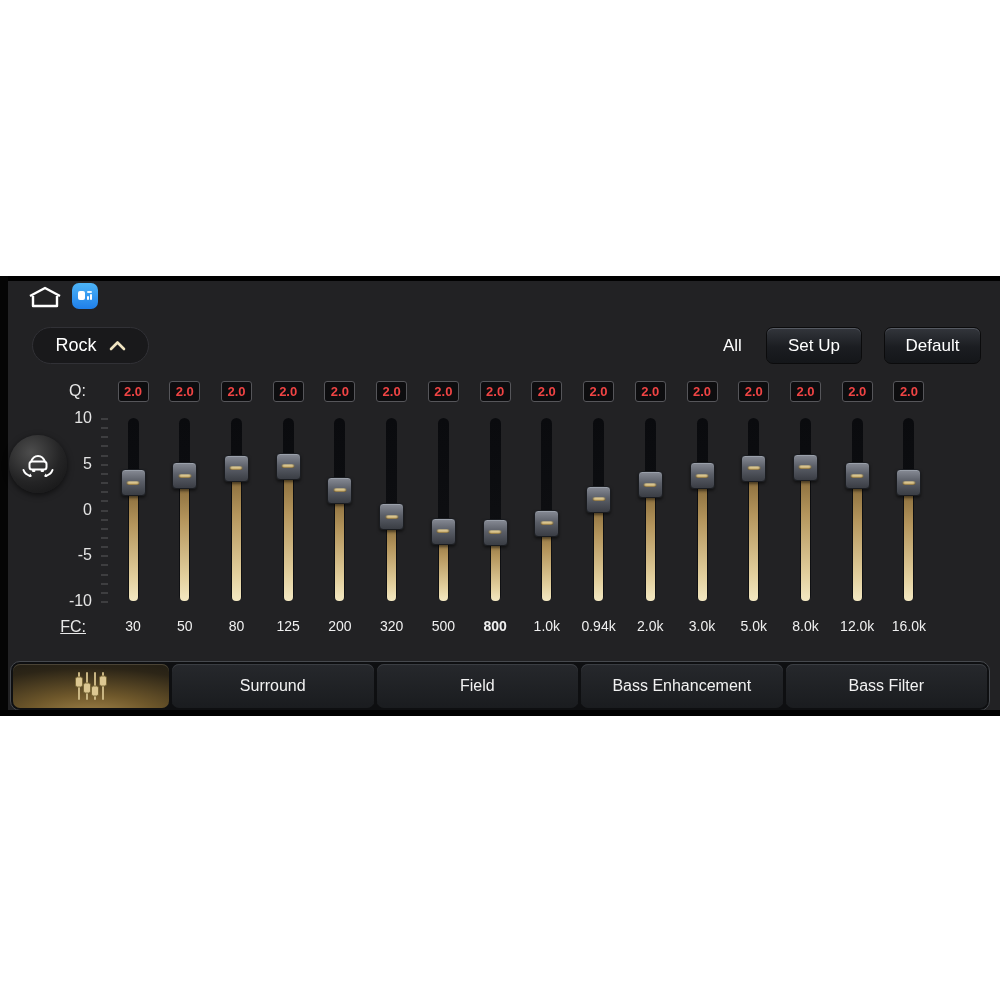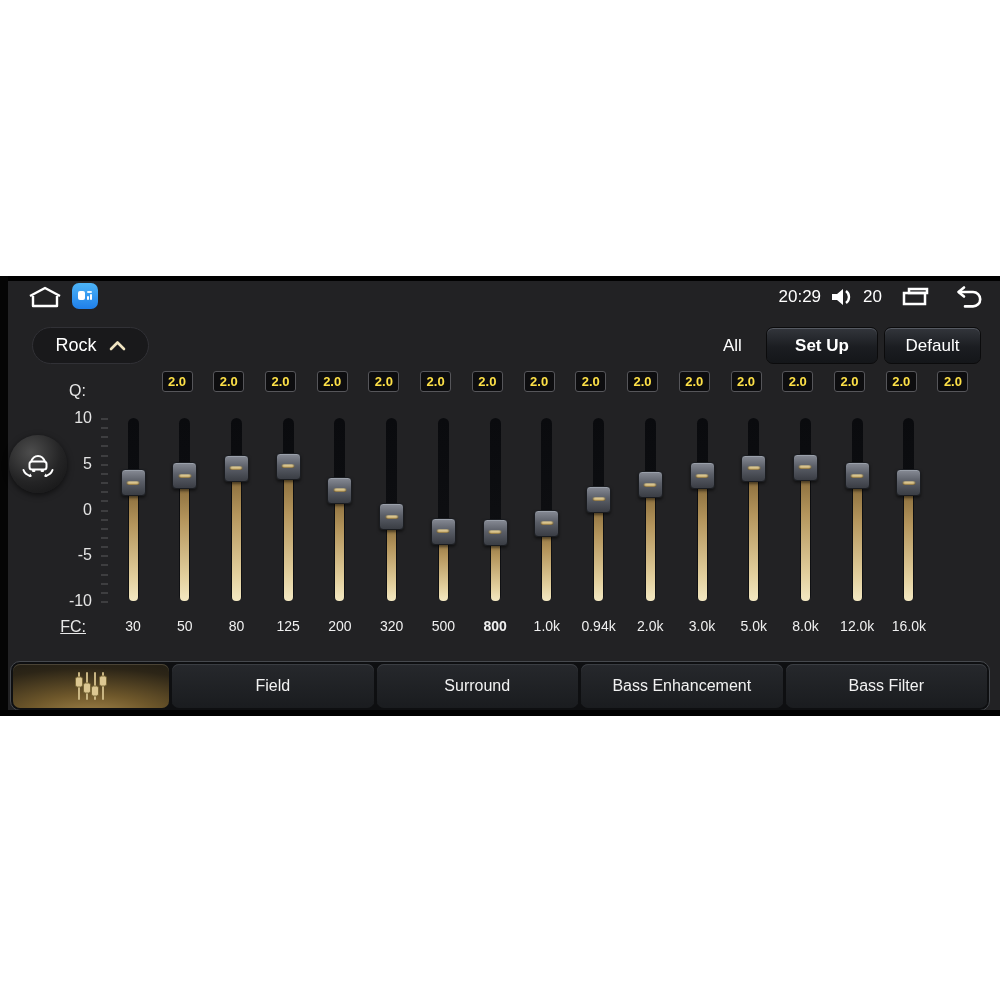--- a/index.html
+++ b/index.html
@@ -22,34 +22,34 @@
 
   
   .preset-pill { position:absolute; left:32px; top:51px; width:117px; height:37px; border-radius:19px;
                  background:#19191b; border:1px solid #313136; display:flex; align-items:center; justify-content:center;
                  gap:12px; cursor:pointer; }
   .preset-pill .preset-text { color:#fff; font-size:18px; }
   .all-label { position:absolute; left:723px; top:60px; color:#fff; font-size:17px; cursor:pointer; }
   .hbtn { position:absolute; top:51px; height:37px; border-radius:7px; color:#fff; font-size:17px;
           background:linear-gradient(180deg,#33363c,#1b1d21 55%,#141619); border:1px solid #0b0b0c;
           box-shadow:inset 0 1px 0 #565a62; display:flex; align-items:center; justify-content:center; cursor:pointer; }
-  .setup-btn { left:766px; width:112px;font-weight:bold; }
+  .setup-btn { left:766px; width:96px; }
   .default-btn { left:884px; width:97px; }
 
   
   .row-label { position:absolute; left:50px; width:36px; color:#e8e8e8; font-size:16px; text-align:right; }
   .q-row-label { top:106px; }
   .fc-row-label { top:342px;text-decoration:underline; }
 
   .axis-label { position:absolute; width:44px; text-align:right; color:#e4e4e4; font-size:16px; height:18px; line-height:18px; }
   .tick { position:absolute; width:7px; height:2px; background:#3e3e40; }
 
-  .q-badge { position:absolute; width:31px; height:21px; top:95px; background:#0d0d0f; border:1px solid #56565a;
-             border-radius:3px; color:#fde047; font-size:13px; font-weight:bold; display:flex; align-items:center;
-             justify-content:center; cursor:pointer;margin-left:44px; }
+  .q-badge { position:absolute; width:31px; height:21px; top:105px; background:#0d0d0f; border:1px solid #56565a;
+             border-radius:3px; color:#ef4444; font-size:13px; font-weight:bold; display:flex; align-items:center;
+             justify-content:center; cursor:pointer; }
   .fc-label { position:absolute; top:342px; width:60px; text-align:center; color:#f0f0f0; font-size:14px; }
 
   .track { position:absolute; width:11px; top:142px; height:183px; border-radius:6px;
            background:linear-gradient(180deg,#0a0b0e,#101114); }
   .gold-fill { position:absolute; width:9px; border-radius:4px;
                background:linear-gradient(180deg,#7e6233,#b4955c 35%,#e2cf9d 80%,#f3e8c2); }
   .thumb { position:absolute; width:25px; height:27px; border-radius:4px; cursor:grab;
            background:linear-gradient(180deg,#878b95,#5b5f68 45%,#3a3d44); border:1px solid #1a1c20;
            box-shadow:0 2px 3px rgba(0,0,0,.5), inset 0 1px 0 #9aa0aa; }
   .thumb-dash { position:absolute; left:50%; top:50%; transform:translate(-50%,-50%); width:13px; height:4px;
@@ -83,36 +83,20 @@
           <path d="M4 12 L19 4 L34 12" fill="none" stroke="#fff" stroke-width="2.4" stroke-linejoin="round"></path>
           <path d="M7 12 V22 H31 V12" fill="none" stroke="#fff" stroke-width="2.4" stroke-linejoin="round"></path>
         </svg>
       </div>
       <div class="app-btn">
         <svg width="18" height="18" viewBox="0 0 18 18">
           <rect x="2" y="4" width="7" height="9" rx="2" fill="#fff"></rect>
           <rect x="11" y="9" width="2" height="4" rx="1" fill="#fff"></rect>
           <rect x="14" y="7" width="2" height="6" rx="1" fill="#fff"></rect>
           <rect x="11" y="4" width="5" height="2" rx="1" fill="#fff" opacity=".9"></rect>
-        </svg>
-      </div>
-      <div class="status-right">
-        <span class="status-time">20:29</span>
-        <svg class="sicon" width="24" height="20" viewBox="0 0 24 20">
-          <path d="M2 7 H7 L13 2 V18 L7 13 H2 Z" fill="#fff"></path>
-          <path d="M16 4 A7.5 7.5 0 0 1 16 16" fill="none" stroke="#fff" stroke-width="2.4"></path>
-        </svg>
-        <span class="status-vol">20</span>
-        <svg class="sicon" style="margin-left:8px" width="34" height="24" viewBox="0 0 34 24">
-          <path d="M10 8 H28 V4 H10 Z M10 8 V4 H28 V8" fill="none" stroke="#fff" stroke-width="2.5"></path>
-          <rect x="5" y="8" width="21" height="11" fill="none" stroke="#fff" stroke-width="2.5"></rect>
-        </svg>
-        <svg class="sicon" style="margin-left:10px" width="32" height="26" viewBox="0 0 32 26">
-          <path d="M7 8 H21 a7.2 7.2 0 0 1 0 14.4 H13" fill="none" stroke="#fff" stroke-width="2.6" stroke-linecap="round"></path>
-          <path d="M12 3.5 L6.5 8 L12 12.5" fill="none" stroke="#fff" stroke-width="2.6" stroke-linecap="round" stroke-linejoin="round"></path>
         </svg>
       </div>
     </div>
 
     <div class="preset-pill">
       <span class="preset-text">Rock</span>
       <svg width="17" height="11" viewBox="0 0 17 11">
         <path d="M2 9 L8.5 2.5 L15 9" fill="none" stroke="#efe3c0" stroke-width="2.6" stroke-linecap="round" stroke-linejoin="round"></path>
       </svg>
     </div>
@@ -289,21 +273,21 @@
               <line x1="34" y1="5" x2="34" y2="31"></line>
     </g>
     <g fill="#dcc792" stroke="#7a6838" stroke-width="1">
       <rect x="6.5" y="9" width="7" height="10" rx="2"></rect>
       <rect x="14.5" y="15" width="7" height="10" rx="2"></rect>
       <rect x="22.5" y="18" width="7" height="10" rx="2"></rect>
       <rect x="30.5" y="8" width="7" height="10" rx="2"></rect>
     </g>
   </svg>
 </div>
+        <div class="tab">Surround</div>
         <div class="tab">Field</div>
-        <div class="tab">Surround</div>
         <div class="tab">Bass Enhancement</div>
         <div class="tab">Bass Filter</div>
       </div>
 
     <div class="strip-bottom"></div>
   </div>
 </div>
 
 </body></html>

